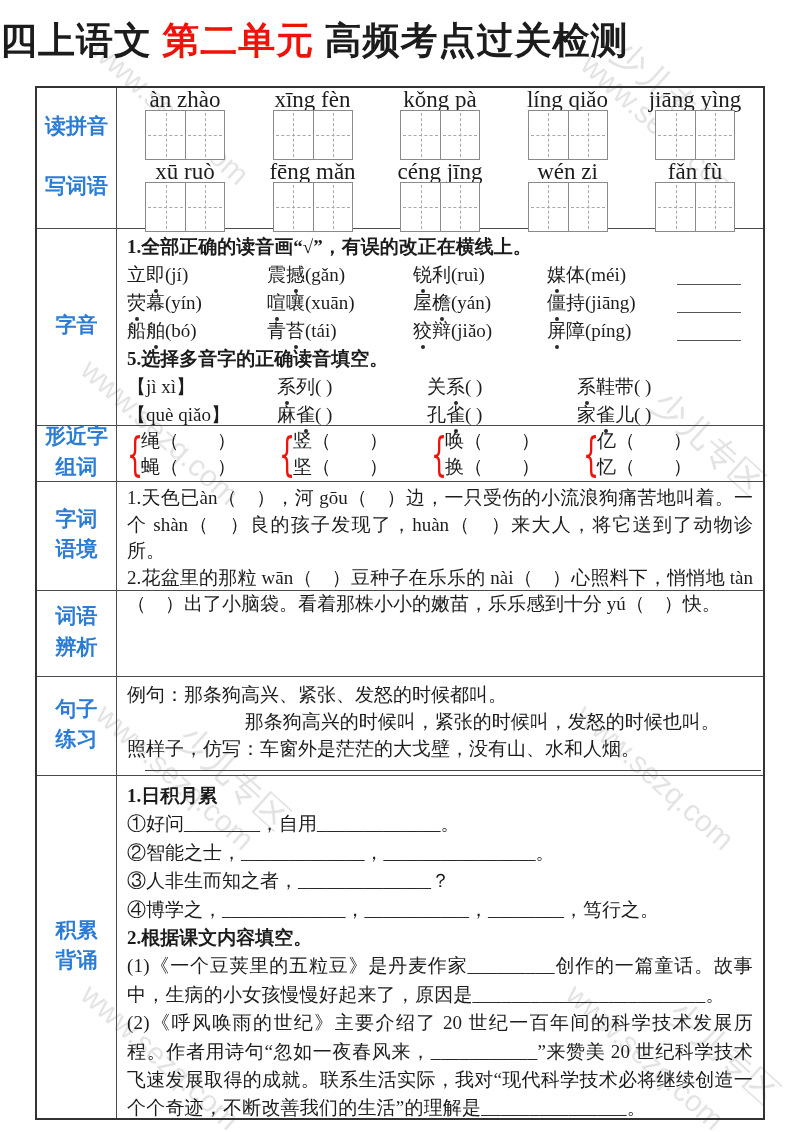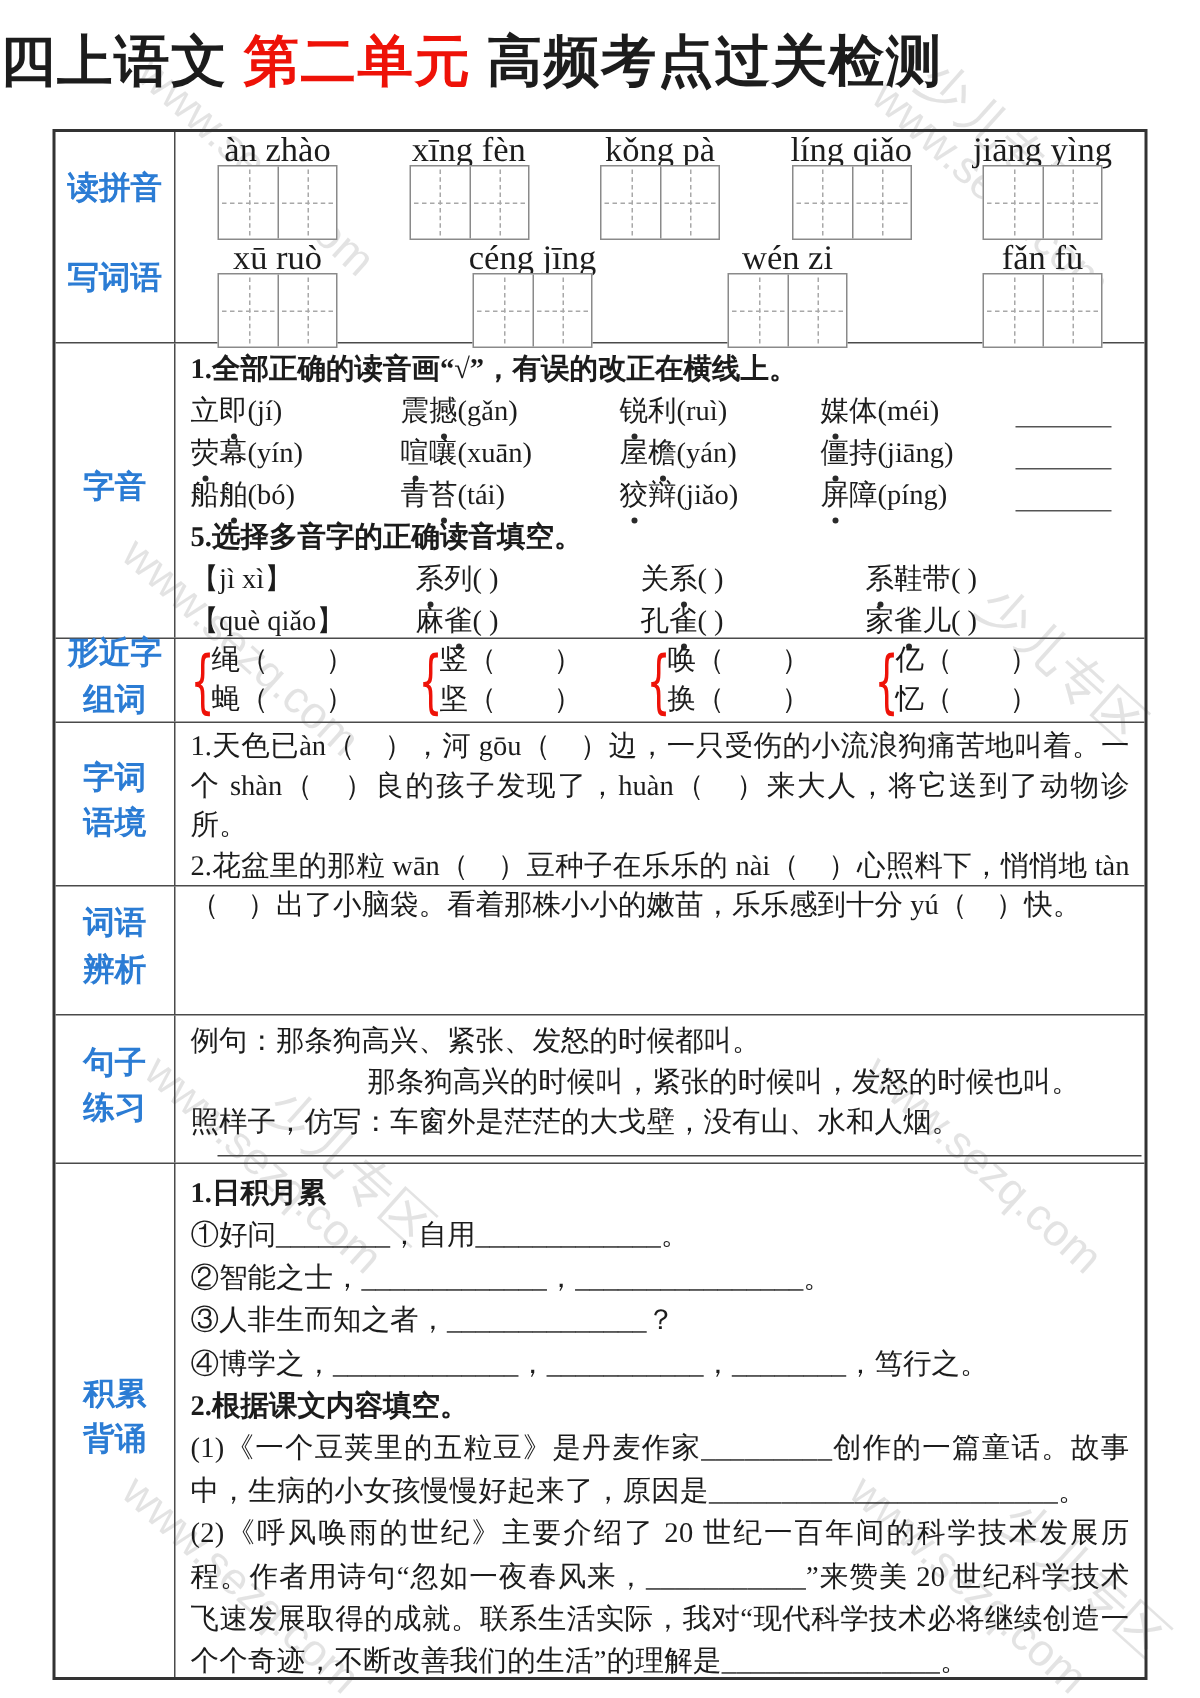--- a/index.html
+++ b/index.html
@@ -149,20 +149,27 @@
         </div>
         <div class="pyrow">
           <div class="pyblock">
             <div class="pylabel">xū  ruò</div>
             <div class="tian">
               <span class="cell"></span>
               <span class="cell"></span>
             </div>
           </div>
           <div class="pyblock">
+            <div class="pylabel">fēng  mǎn</div>
+            <div class="tian">
+              <span class="cell"></span>
+              <span class="cell"></span>
+            </div>
+          </div>
+          <div class="pyblock">
             <div class="pylabel">céng  jīng</div>
             <div class="tian">
               <span class="cell"></span>
               <span class="cell"></span>
             </div>
           </div>
           <div class="pyblock">
             <div class="pylabel">wén  zi</div>
             <div class="tian">
               <span class="cell"></span>

